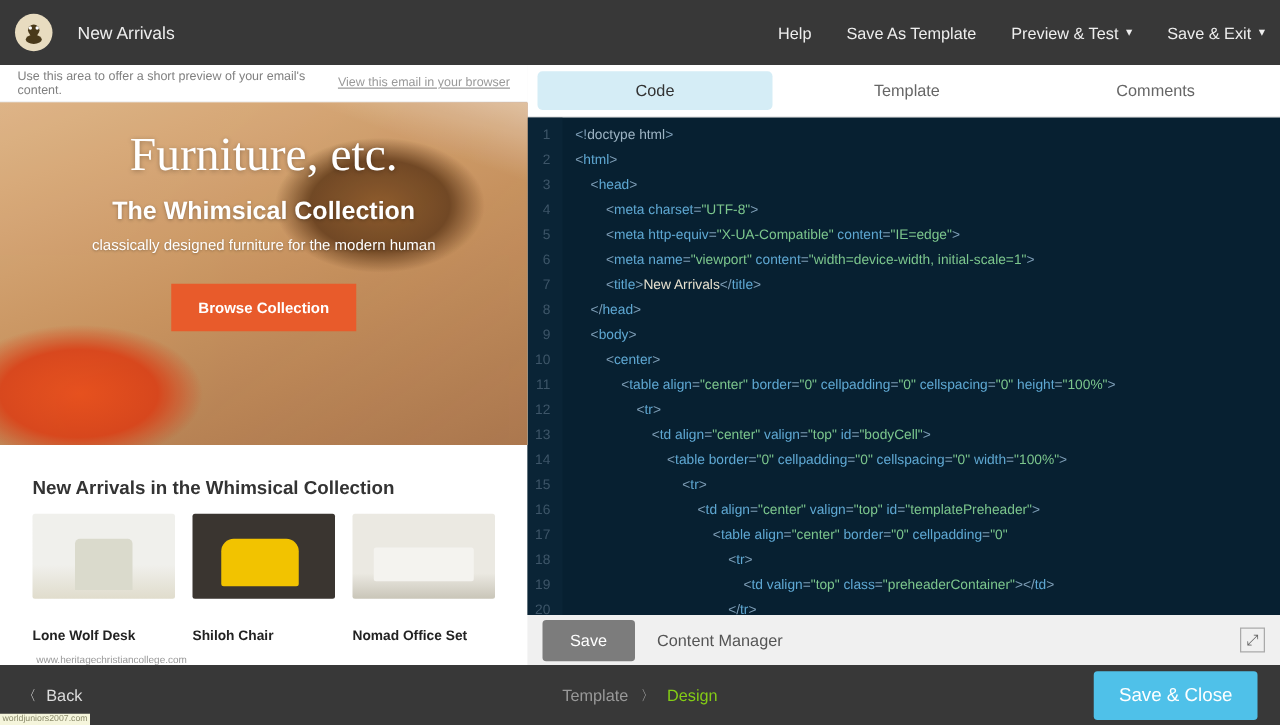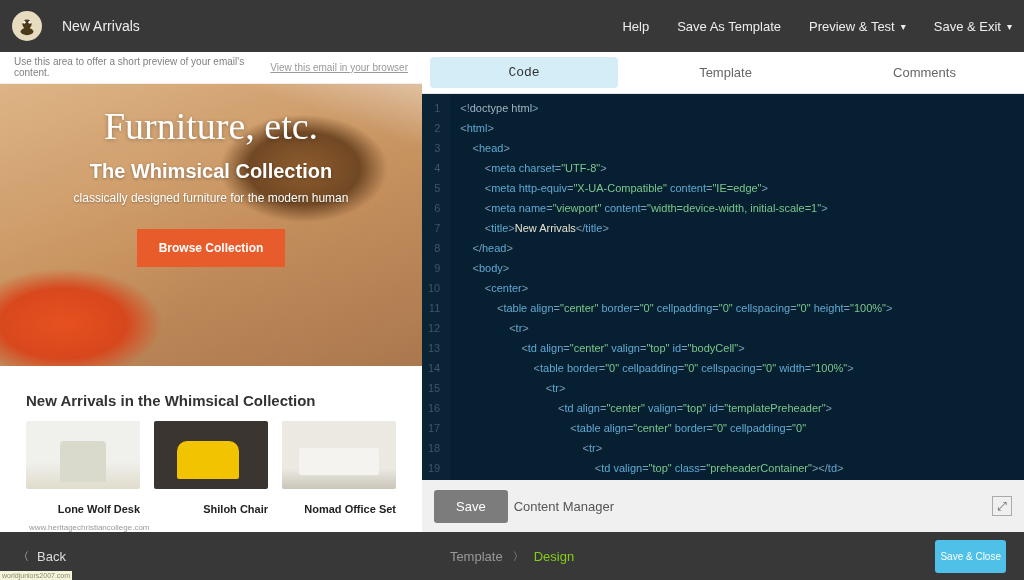--- a/index.html
+++ b/index.html
@@ -44,55 +44,55 @@
     .arrivals-title { font-size: 15px; font-weight: 700; color: #333; margin-bottom: 12px; }
     .products { display: flex; gap: 14px; }
     .product { flex: 1; }
     .thumb { width: 100%; height: 68px; display: block; border-radius: 2px; }
     .thumb-1 { background: linear-gradient(#f0f0ec 60%, #e0dccc 100%); position: relative; }
     .thumb-1::after { content:""; position:absolute; left:30%; bottom:10%; width:40%; height:60%; background:#dadacc; border-radius:4px 4px 0 0; }
     .thumb-2 { background: #3a3530; position: relative; }
     .thumb-2::after { content:""; position:absolute; left:20%; bottom:15%; width:55%; height:55%; background:#f2c300; border-radius:10px 10px 2px 2px; }
     .thumb-3 { background: linear-gradient(#ebe9e2 70%, #c9c5b8 100%); position: relative; }
     .thumb-3::after { content:""; position:absolute; left:15%; bottom:20%; width:70%; height:40%; background:#f4f3ef; border-radius:2px; }
-    .product-name { font-size: 11px; font-weight: 700; margin-top: 14px; color: #222; text-align: right; }
+    .product-name { font-size: 11px; font-weight: 700; margin-top: 24px; color: #222; }
     .watermark { font-size: 8px; color: #999; padding-left: 29px; margin-top: -2px; }
 
     
     .editor-pane { flex: 1; display: flex; flex-direction: column; background: #fff; }
     .tabs { height: 42px; display: flex; border-bottom: 1px solid #e5e5e5; }
     .tab { flex: 1; display: flex; align-items: center; justify-content: center; font-size: 13px; color: #666; cursor: pointer; }
-    .tab.active { background: #d5edf6; color: #333; border-radius: 4px; margin: 5px 8px; flex: 0 0 188px; font-family: Liberation Mono, monospace; }
+    .tab.active { background: #d5edf6; color: #333; border-radius: 4px; margin: 5px 8px; flex: 0 0 188px; }
     .tab:not(.active) { }
 
     .code-area { flex: 1; background: #072031; overflow: hidden; font-family: "Menlo", "Consolas", monospace; font-size: 11px; line-height: 20px; display: flex; }
     .gutter { background: #0a2436; color: #3d5568; text-align: right; padding: 4px 10px 4px 6px; user-select: none; }
     .code-lines { padding: 4px 10px; white-space: pre; color: #9db4c4; }
     .t-dt   { color: #9db4c4; }
     .t-tag  { color: #5fa8d3; }
     .t-pun  { color: #7d9db6; }
     .t-attr { color: #5fa8d3; }
     .t-eq   { color: #7d9db6; }
     .t-str  { color: #7cc68d; }
     .t-txt  { color: #e8e2d0; }
 
-    .editor-footer { height: 52px; background: #f0f0f0; display: flex; align-items: center; padding: 0 12px; gap: 6px; }
+    .editor-footer { height: 40px; background: #f0f0f0; display: flex; align-items: center; padding: 0 12px; gap: 18px; }
     .btn-save { background: #7c7c7c; color: #fff; border: none; font-size: 13px; padding: 9px 22px; border-radius: 3px; cursor: pointer; }
     .content-mgr { font-size: 13px; color: #555; cursor: pointer; }
     .expand-icon { margin-left: auto; width: 20px; height: 20px; border: 1px solid #aaa; display: flex; align-items: center; justify-content: center; cursor: pointer; color: #666; font-size: 12px; }
 
     
     .bottombar { height: 48px; background: #383838; display: flex; align-items: center; color: #ddd; padding: 0 18px; }
     .back-btn { display: flex; align-items: center; font-size: 13px; cursor: pointer; color: #ddd; }
     .back-chev { margin-right: 8px; font-size: 11px; }
     .crumbs { position: absolute; left: 50%; transform: translateX(-50%); display: flex; align-items: center; font-size: 13px; }
     .crumb-dim { color: #999; }
     .crumb-sep { margin: 0 10px; color: #aaa; font-size: 11px; }
     .crumb-active { color: #84cc16; font-weight: 500; }
-    .save-close { margin-left: auto; background: #4fc1e9; color: #fff; border: none; padding: 11px 5px; font-size: 10px; border-radius: 3px; cursor: pointer; }
+    .save-close { margin-left: auto; background: #4fc1e9; color: #fff; border: none; padding: 11px 20px; font-size: 15px; border-radius: 3px; cursor: pointer; }
     .wm2 { position:absolute; left:0; bottom:0; font-size:7px; color:#8a8a6a; background:#f5f5dc; padding:1px 2px; }
   </style>
 </head>
 <body>
 
 <div class="topbar">
   <div class="logo">
     <svg viewBox="0 0 24 24" fill="#4a3a1a">
         <circle cx="12" cy="10" r="5"></circle>
         <ellipse cx="12" cy="18" rx="7" ry="4"></ellipse>

